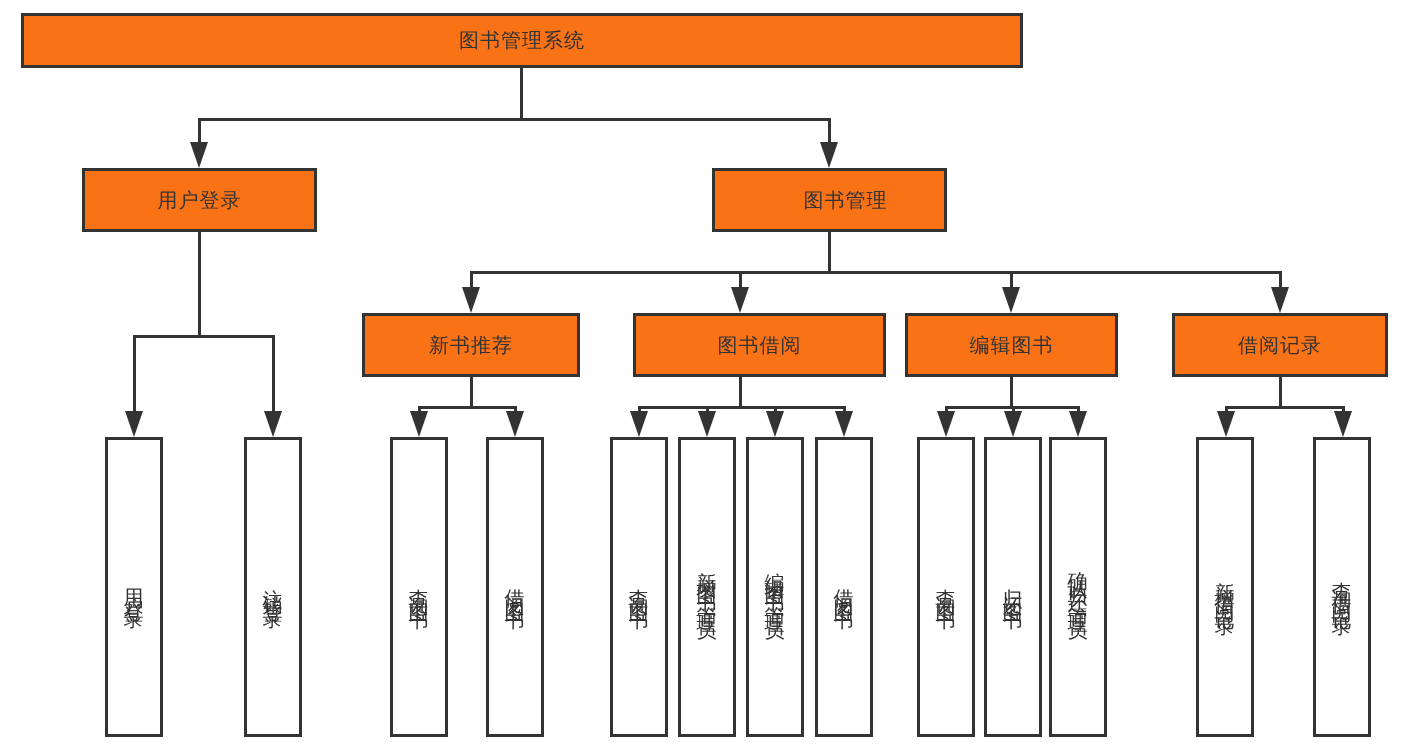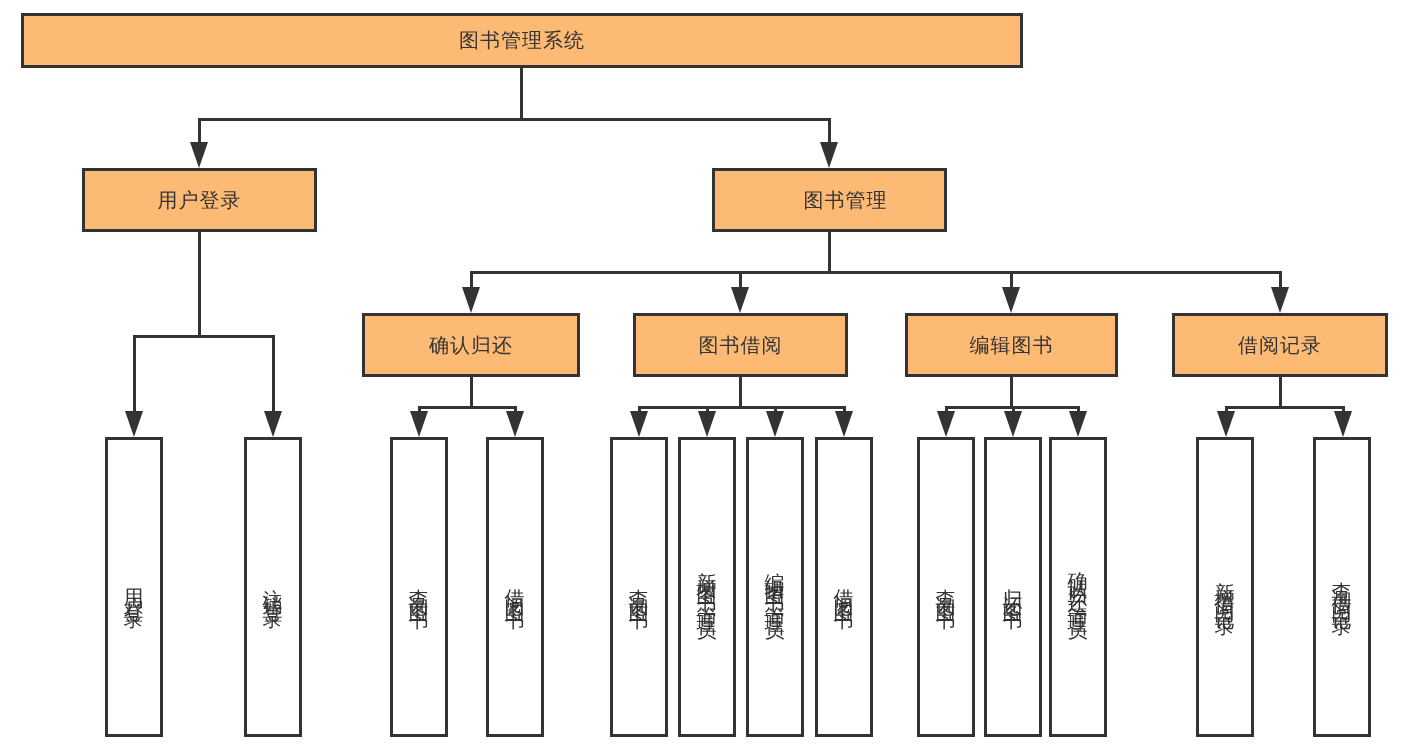--- a/index.html
+++ b/index.html
@@ -1,21 +1,21 @@
 <!DOCTYPE html>
 <html><head>
 <meta charset="utf-8">
 <style>
   html,body{margin:0;padding:0;background:#ffffff;}
   #stage{
     position:relative;width:1405px;height:747px;background:#ffffff;overflow:hidden;
     font-family:"Liberation Sans","DejaVu Sans",sans-serif;color:#333333;
   }
   .node{
-    position:absolute;box-sizing:border-box;border:3px solid #333333;background:#fdba74;
+    position:absolute;box-sizing:border-box;border:3px solid #333333;background:#f97316;
     display:flex;align-items:center;justify-content:center;
     font-size:20px;color:#333333;letter-spacing:1px;
   }
   .leaf{
     position:absolute;box-sizing:border-box;border:3px solid #333333;background:#ffffff;
     width:58px;height:300px;top:437px;
     display:flex;align-items:center;justify-content:center;
   }
   .leaf span{
     writing-mode:vertical-rl;text-orientation:mixed;
@@ -44,24 +44,24 @@
 
   <div class="node" style="left:82px;top:168px;width:235px;height:64px;">
     <span>用户登录</span>
   </div>
 
   <div class="node" style="left:712px;top:168px;width:235px;height:64px;padding-left:32px;">
     <span>图书管理</span>
   </div>
 
   <div class="node" style="left:362px;top:313px;width:218px;height:64px;">
-    <span>确认归还</span>
+    <span>新书推荐</span>
   </div>
 
-  <div class="node" style="left:633px;top:313px;width:215px;height:64px;">
+  <div class="node" style="left:633px;top:313px;width:253px;height:64px;">
     <span>图书借阅</span>
   </div>
 
   <div class="node" style="left:905px;top:313px;width:213px;height:64px;">
     <span>编辑图书</span>
   </div>
 
   <div class="node" style="left:1172px;top:313px;width:216px;height:64px;">
     <span>借阅记录</span>
   </div>

